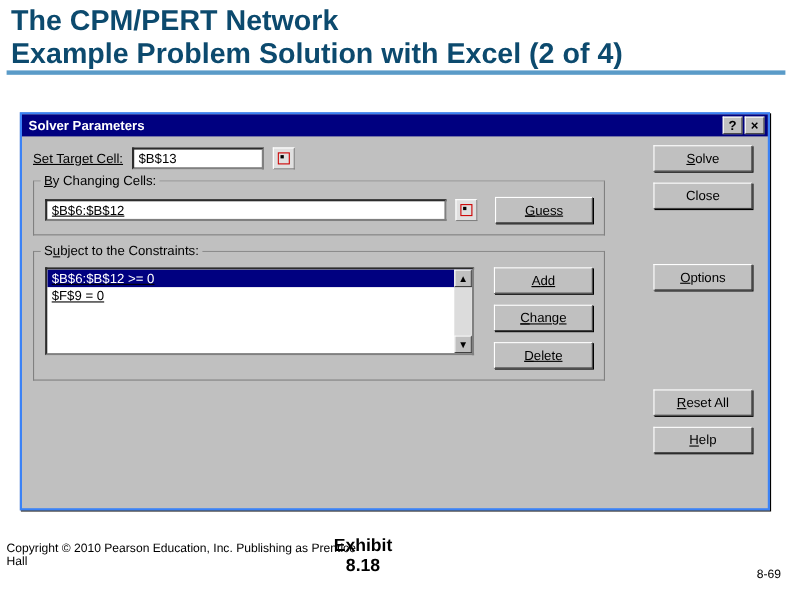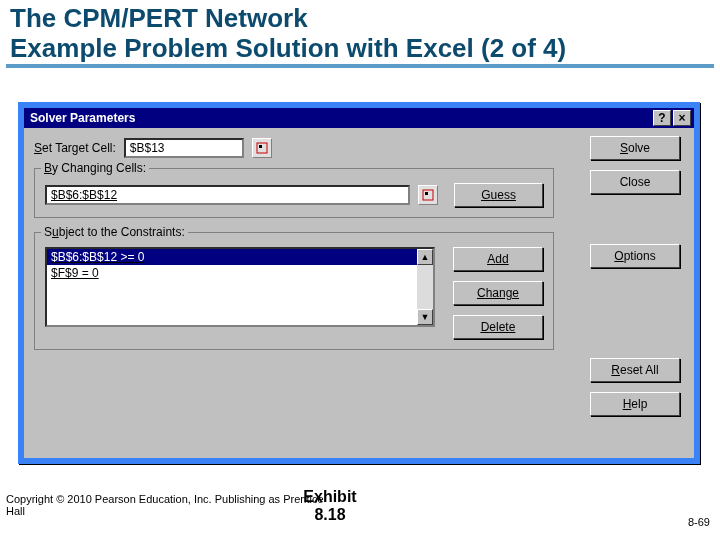--- a/index.html
+++ b/index.html
@@ -24,21 +24,21 @@
     background: #5a9bc8;
     margin: 0 6px 2px 6px;
   }
   .dialog {
     position: absolute;
     left: 18px;
     top: 102px;
     width: 682px;
     height: 362px;
     background: #c0c0c0;
-    border: 6px solid #3b82f6;
+    border: 2px solid #3b82f6;
     box-shadow: 1px 1px 0 #000;
     font-family: Tahoma, Arial, sans-serif;
     font-size: 12px;
   }
   .titlebar {
     height: 20px;
     background: #000080;
     color: #fff;
     display: flex;
     align-items: center;
@@ -58,21 +58,21 @@
     display: flex; align-items: center; justify-content: center;
     line-height: 1;
   }
   .dlg-body {
     position: relative;
     padding: 10px;
     color: #000;
     height: calc(100% - 20px);
   }
   .row { display: flex; align-items: center; margin-bottom: 10px; gap: 8px; }
-  .lbl { white-space: nowrap; }
+  .lbl { white-space: nowrap; text-decoration: underline; }
   .u { text-decoration: underline; }
   .field {
     background: #fff;
     border: 2px inset #808080;
     height: 20px;
     padding: 1px 4px;
     font-family: Tahoma, Arial, sans-serif;
     font-size: 12px;
   }
   .refbtn {

